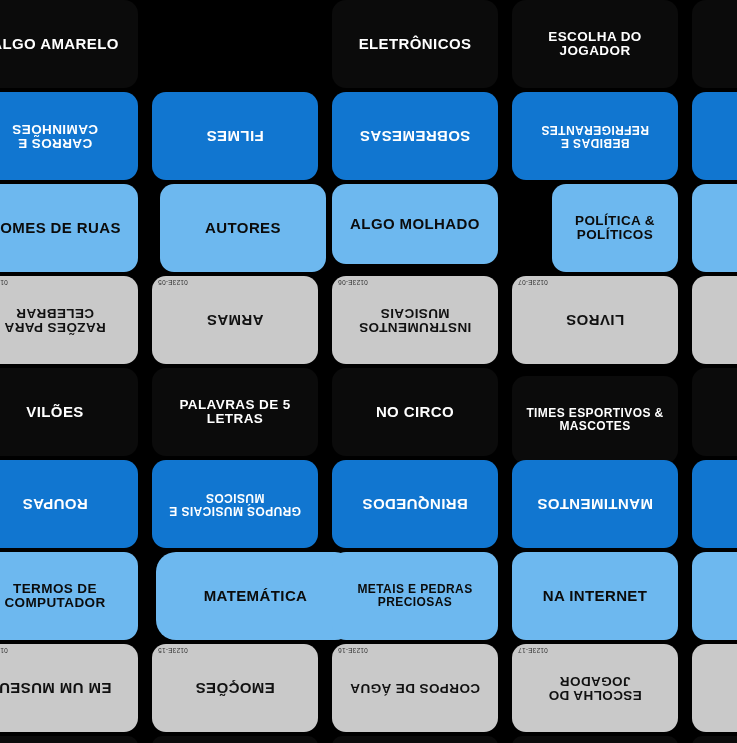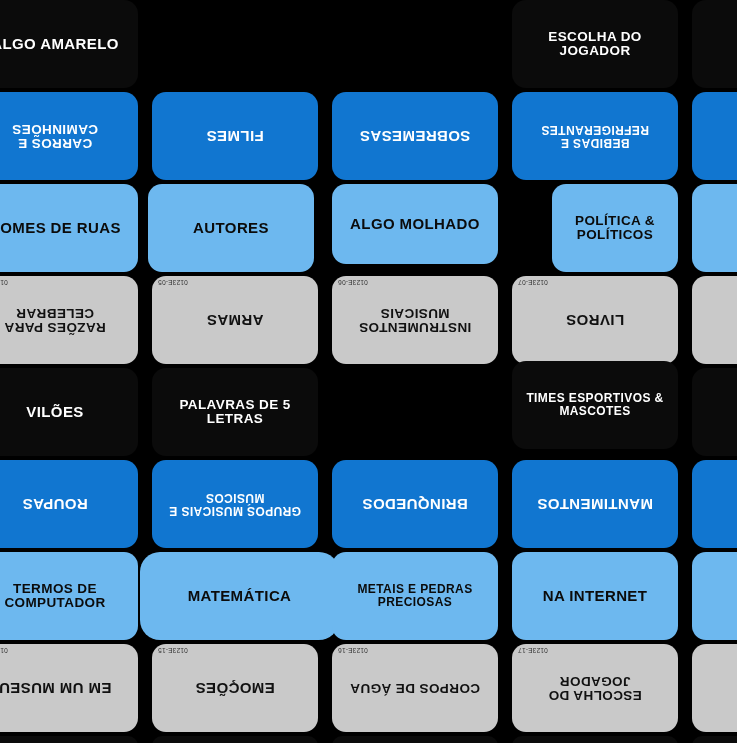--- a/index.html
+++ b/index.html
@@ -70,20 +70,25 @@
 </style>
 </head>
 <body>
 
 <div id="sheet">
     <div class="cell" style="position: absolute; left: -28px; top: 0px; width: 166px; height: 88px;">
       <div class="card black">
         <div class="label">ALGO AMARELO</div>
       </div>
     </div>
+    <div class="cell" style="position: absolute; left: 332px; top: 0px; width: 166px; height: 88px;">
+      <div class="card black">
+        <div class="label">ELETRÔNICOS</div>
+      </div>
+    </div>
     <div class="cell" style="position: absolute; left: 512px; top: 0px; width: 166px; height: 88px;">
       <div class="card black">
         <div class="label small">ESCOLHA DO JOGADOR</div>
       </div>
     </div>
     <div class="cell" style="position: absolute; left: 692px; top: 0px; width: 166px; height: 88px;">
       <div class="card black"></div>
     </div>
     <div class="cell" style="position: absolute; left: -28px; top: 92px; width: 166px; height: 88px;">
       <div class="card blue flip">
@@ -106,21 +111,21 @@
       </div>
     </div>
     <div class="cell" style="position: absolute; left: 692px; top: 92px; width: 166px; height: 88px;">
       <div class="card blue flip"></div>
     </div>
     <div class="cell" style="position: absolute; left: -28px; top: 184px; width: 166px; height: 88px;">
       <div class="card lightblue">
         <div class="label">NOMES DE RUAS</div>
       </div>
     </div>
-    <div class="cell" style="position: absolute; left: 148px; top: 184px; width: 166px; height: 88px; justify-content: flex-end;">
+    <div class="cell" style="position: absolute; left: 160px; top: 184px; width: 166px; height: 88px; justify-content: flex-end;">
       <div class="card lightblue">
         <div class="label">AUTORES</div>
       </div>
     </div>
     <div class="cell" style="position: absolute; left: 332px; top: 184px; width: 166px; height: 80px;">
       <div class="card lightblue">
         <div class="label">ALGO MOLHADO</div>
       </div>
     </div>
     <div class="cell" style="position: absolute; left: 512px; top: 184px; width: 166px; height: 88px; padding-left: 40px;">
@@ -161,21 +166,26 @@
     <div class="cell" style="position: absolute; left: -28px; top: 368px; width: 166px; height: 88px;">
       <div class="card black">
         <div class="label">VILÕES</div>
       </div>
     </div>
     <div class="cell" style="position: absolute; left: 152px; top: 368px; width: 166px; height: 88px;">
       <div class="card black">
         <div class="label small">PALAVRAS DE 5 LETRAS</div>
       </div>
     </div>
-    <div class="cell" style="position: absolute; left: 512px; top: 361px; width: 166px; height: 88px; justify-content: center;">
+    <div class="cell" style="position: absolute; left: 332px; top: 368px; width: 166px; height: 88px;">
+      <div class="card black">
+        <div class="label">NO CIRCO</div>
+      </div>
+    </div>
+    <div class="cell" style="position: absolute; left: 512px; top: 376px; width: 166px; height: 88px; justify-content: center;">
       <div class="card black">
         <div class="label tiny">TIMES ESPORTIVOS &amp; MASCOTES</div>
       </div>
     </div>
     <div class="cell" style="position: absolute; left: 692px; top: 368px; width: 166px; height: 88px;">
       <div class="card black">
         <div class="label"></div>
       </div>
     </div>
     <div class="cell" style="position: absolute; left: -28px; top: 460px; width: 166px; height: 88px;">
@@ -199,21 +209,21 @@
       </div>
     </div>
     <div class="cell" style="position: absolute; left: 692px; top: 460px; width: 166px; height: 88px;">
       <div class="card blue flip"></div>
     </div>
     <div class="cell" style="position: absolute; left: -28px; top: 552px; width: 166px; height: 88px;">
       <div class="card lightblue">
         <div class="label small">TERMOS DE COMPUTADOR</div>
       </div>
     </div>
-    <div class="cell" style="position: absolute; left: 140px; top: 552px; width: 199px; height: 88px; border-radius: 20px;">
+    <div class="cell" style="position: absolute; left: 156px; top: 552px; width: 199px; height: 88px; border-radius: 20px;">
       <div class="card lightblue">
         <div class="label">MATEMÁTICA</div>
       </div>
     </div>
     <div class="cell" style="position: absolute; left: 332px; top: 552px; width: 166px; height: 88px;">
       <div class="card lightblue">
         <div class="label tiny">METAIS E PEDRAS PRECIOSAS</div>
       </div>
     </div>
     <div class="cell" style="position: absolute; left: 512px; top: 552px; width: 166px; height: 88px;">

